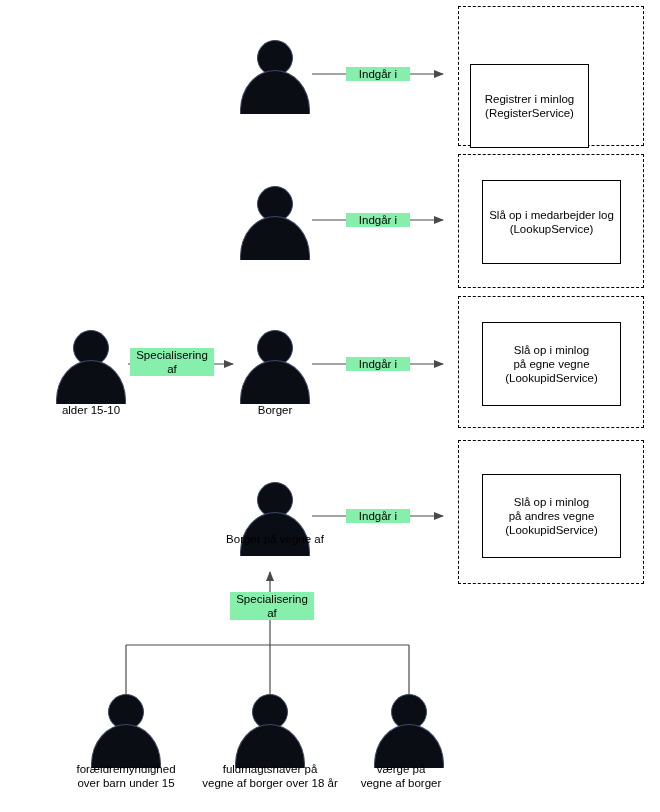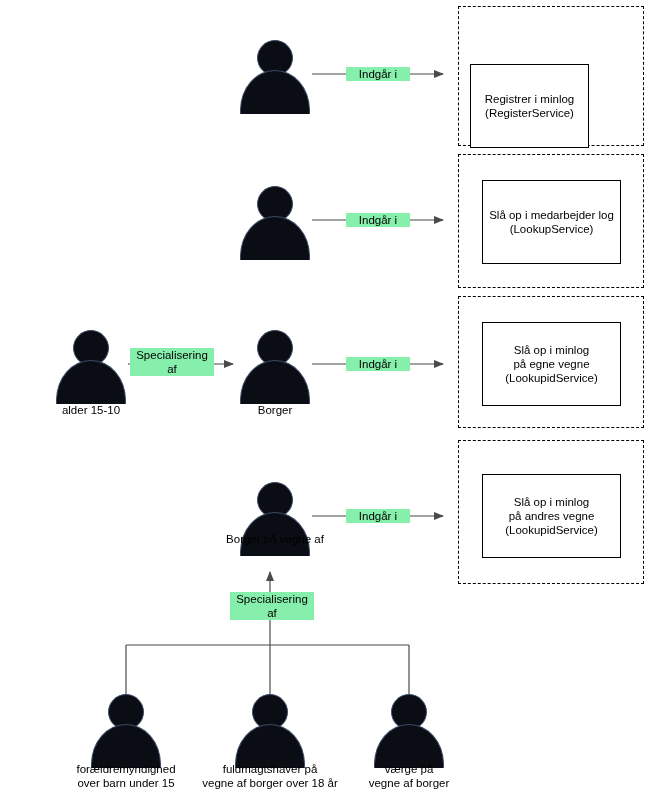--- a/index.html
+++ b/index.html
@@ -180,21 +180,21 @@
     <div class="head"></div>
     <div class="body"></div>
   </div>
   <div class="actor-label" style="left:195px; top:762px; width:150px;">fuldmagtshaver på
 vegne af borger over 18 år</div>
 
   <div class="actor" style="left:374px; top:694px;">
     <div class="head"></div>
     <div class="body"></div>
   </div>
-  <div class="actor-label" style="left:339px; top:762px; width:140px;">værge på
+  <div class="actor-label" style="left:331px; top:762px; width:140px;">værge på
 vegne af borger</div>
 
   <div class="edge-label" style="left:346px; top:67px; width:60px;">Indgår i</div>
   <div class="edge-label" style="left:346px; top:213px; width:60px;">Indgår i</div>
   <div class="edge-label" style="left:346px; top:357px; width:60px;">Indgår i</div>
   <div class="edge-label" style="left:346px; top:509px; width:60px;">Indgår i</div>
 
   <div class="edge-label" style="left:130px; top:348px; width:80px;">Specialisering
 af</div>
   <div class="edge-label" style="left:230px; top:592px; width:80px;">Specialisering

